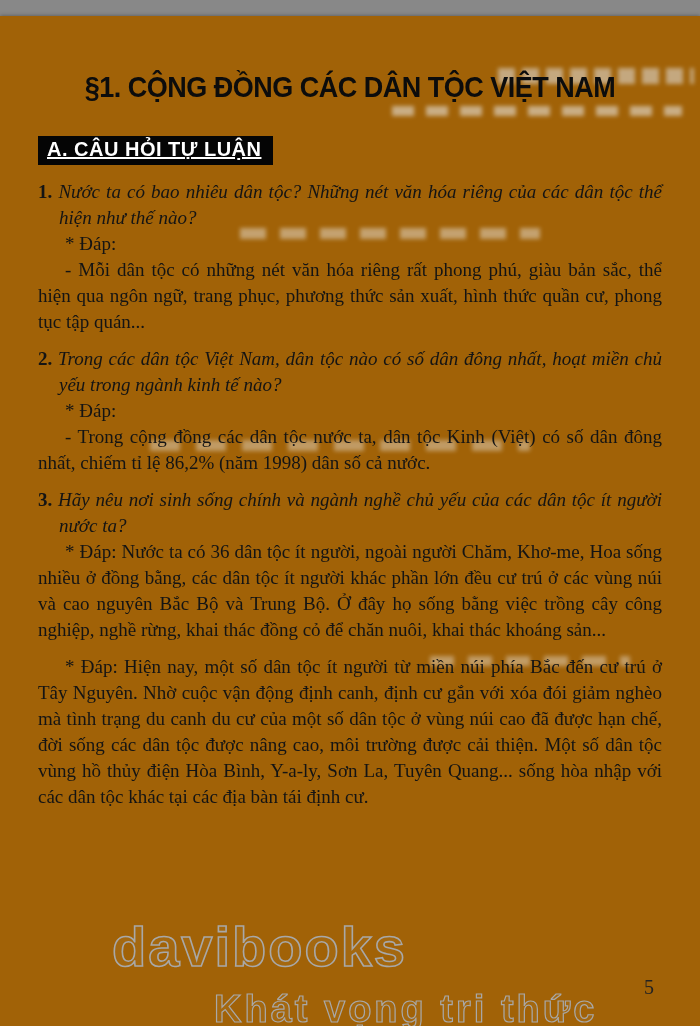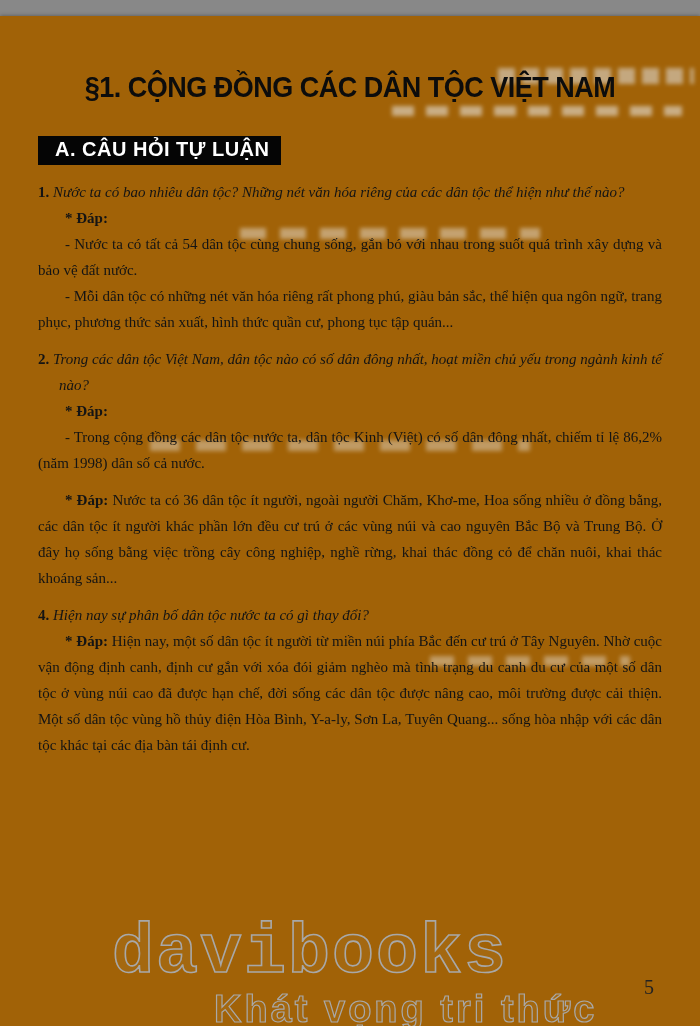--- a/index.html
+++ b/index.html
@@ -25,50 +25,51 @@
     transform:scaleY(1.08);
   }
   .section-header{
     display:inline-block;
     margin:33px 0 3px 0;
     background:#050505;
     color:#ffffff;
     font-family:"Liberation Sans","DejaVu Sans",sans-serif;
     font-weight:bold;
     font-size:20px;
-    padding:2px 12px 4px 17px;
+    padding:2px 12px 4px 9px;
     letter-spacing:0.5px;
+    text-decoration:underline;
   }
   .qa{margin-top:11px;}
-  .qa p{margin:0;font-size:15px;line-height:26px;text-align:justify;}
+  .qa p{margin:0;font-size:19px;line-height:26px;text-align:justify;}
   .question{
     font-style:italic;
     padding-left:21px;
     text-indent:-21px;
   }
   .qnum{font-style:normal;font-weight:bold;}
   .answer-lead,.answer-para{text-indent:27px;}
-  .dap{font-weight:bold;}
+  .dap{font-weight:normal;}
   
   .ghost{position:absolute;filter:blur(2px);opacity:.55;pointer-events:none;}
   .g1{left:498px;top:52px;width:196px;height:16px;
       background:repeating-linear-gradient(90deg,#e2e2e2 0 17px,transparent 17px 24px);}
   .g2{left:392px;top:90px;width:290px;height:10px;
       background:repeating-linear-gradient(90deg,#ececec 0 22px,transparent 22px 34px);}
   .g3{left:240px;top:212px;width:300px;height:11px;
       background:repeating-linear-gradient(90deg,#efefef 0 26px,transparent 26px 40px);opacity:.45;}
   .g4{left:150px;top:424px;width:380px;height:11px;
       background:repeating-linear-gradient(90deg,#efefef 0 30px,transparent 30px 46px);opacity:.4;}
   .g5{left:430px;top:640px;width:200px;height:10px;
       background:repeating-linear-gradient(90deg,#f1f1f1 0 24px,transparent 24px 38px);opacity:.4;}
   .watermark{position:absolute;left:0;top:0;width:700px;pointer-events:none;}
   .wm1{
     position:absolute;left:112px;top:898px;
-    font-family:Liberation Mono, monospace;
-    font-weight:bold;font-size:70px;letter-spacing:2px;
+    font-family:Liberation Sans, sans-serif;
+    font-weight:bold;font-size:56px;letter-spacing:2px;
     color:rgba(255,255,255,0.04);
     -webkit-text-stroke:1.6px #a8a8a8;
   }
   .wm2{
     position:absolute;left:214px;top:972px;
     font-family:"Liberation Sans","DejaVu Sans",sans-serif;
     font-weight:bold;font-size:38px;letter-spacing:3px;
     color:rgba(255,255,255,0.04);
     -webkit-text-stroke:1.2px #a8a8a8;
   }
@@ -89,36 +90,35 @@
   <div class="ghost g5"></div>
 
   <div class="content">
     <h1 class="title">§1. CỘNG ĐỒNG CÁC DÂN TỘC VIỆT NAM</h1>
 
     <div class="section-header">A. CÂU HỎI TỰ LUẬN</div>
 
     <section class="qa">
       <p class="question"><b class="qnum">1.</b> <span class="qbody">Nước ta có bao nhiêu dân tộc? Những nét văn hóa riêng của các dân tộc thể hiện như thế nào?</span></p>
       <p class="answer-lead"><b class="dap">* Đáp:</b><span class="dap-text"></span></p>
-      <p class="answer-para">- Nước ta có tất cả 54 dân tộc cùng chung sống, gắn bó với nhau trong suốt quá trình xây dựng và bảo vệ đất nước.</p>
       <p class="answer-para">- Mỗi dân tộc có những nét văn hóa riêng rất phong phú, giàu bản sắc, thể hiện qua ngôn ngữ, trang phục, phương thức sản xuất, hình thức quần cư, phong tục tập quán...</p>
     </section>
 
     <section class="qa">
       <p class="question"><b class="qnum">2.</b> <span class="qbody">Trong các dân tộc Việt Nam, dân tộc nào có số dân đông nhất, hoạt miền chủ yếu trong ngành kinh tế nào?</span></p>
       <p class="answer-lead"><b class="dap">* Đáp:</b><span class="dap-text"></span></p>
       <p class="answer-para">- Trong cộng đồng các dân tộc nước ta, dân tộc Kinh (Việt) có số dân đông nhất, chiếm tỉ lệ 86,2% (năm 1998) dân số cả nước.</p>
     </section>
 
     <section class="qa">
+      <p class="question"><b class="qnum">3.</b> <span class="qbody">Hãy nêu nơi sinh sống chính và ngành nghề chủ yếu của các dân tộc ít người nước ta?</span></p>
       <p class="answer-lead"><b class="dap">* Đáp:</b><span class="dap-text"> Nước ta có 36 dân tộc ít người, ngoài người Chăm, Khơ-me, Hoa sống nhiều ở đồng bằng, các dân tộc ít người khác phần lớn đều cư trú ở các vùng núi và cao nguyên Bắc Bộ và Trung Bộ. Ở đây họ sống bằng việc trồng cây công nghiệp, nghề rừng, khai thác đồng cỏ để chăn nuôi, khai thác khoáng sản...</span></p>
     </section>
 
     <section class="qa">
-      <p class="question"><b class="qnum">4.</b> <span class="qbody">Hiện nay sự phân bố dân tộc nước ta có gì thay đổi?</span></p>
       <p class="answer-lead"><b class="dap">* Đáp:</b><span class="dap-text"> Hiện nay, một số dân tộc ít người từ miền núi phía Bắc đến cư trú ở Tây Nguyên. Nhờ cuộc vận động định canh, định cư gắn với xóa đói giảm nghèo mà tình trạng du canh du cư của một số dân tộc ở vùng núi cao đã được hạn chế, đời sống các dân tộc được nâng cao, môi trường được cải thiện. Một số dân tộc vùng hồ thủy điện Hòa Bình, Y-a-ly, Sơn La, Tuyên Quang... sống hòa nhập với các dân tộc khác tại các địa bàn tái định cư.</span></p>
     </section>
   </div>
 
   <div class="watermark">
     <div class="wm1">davibooks</div>
     <div class="wm2">Khát vọng tri thức</div>
   </div>
 
   <div class="page-number">5</div>

